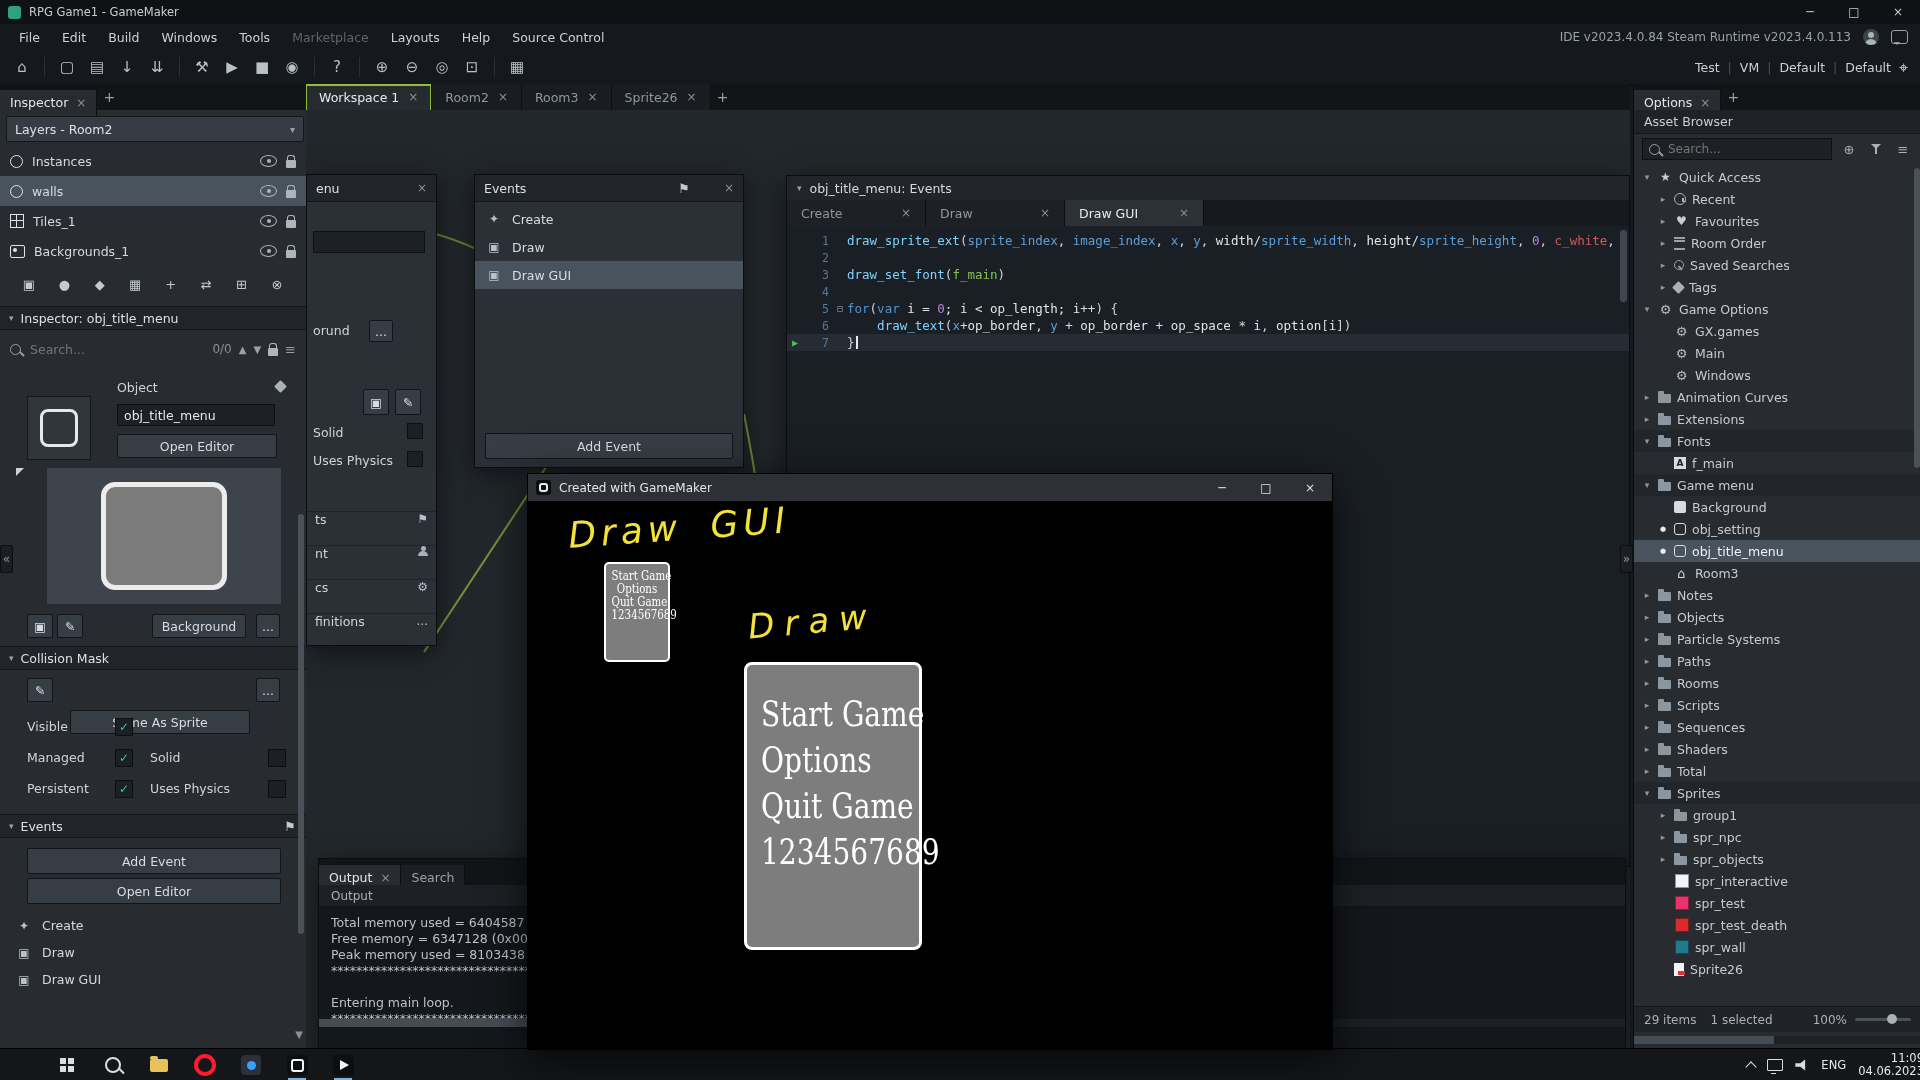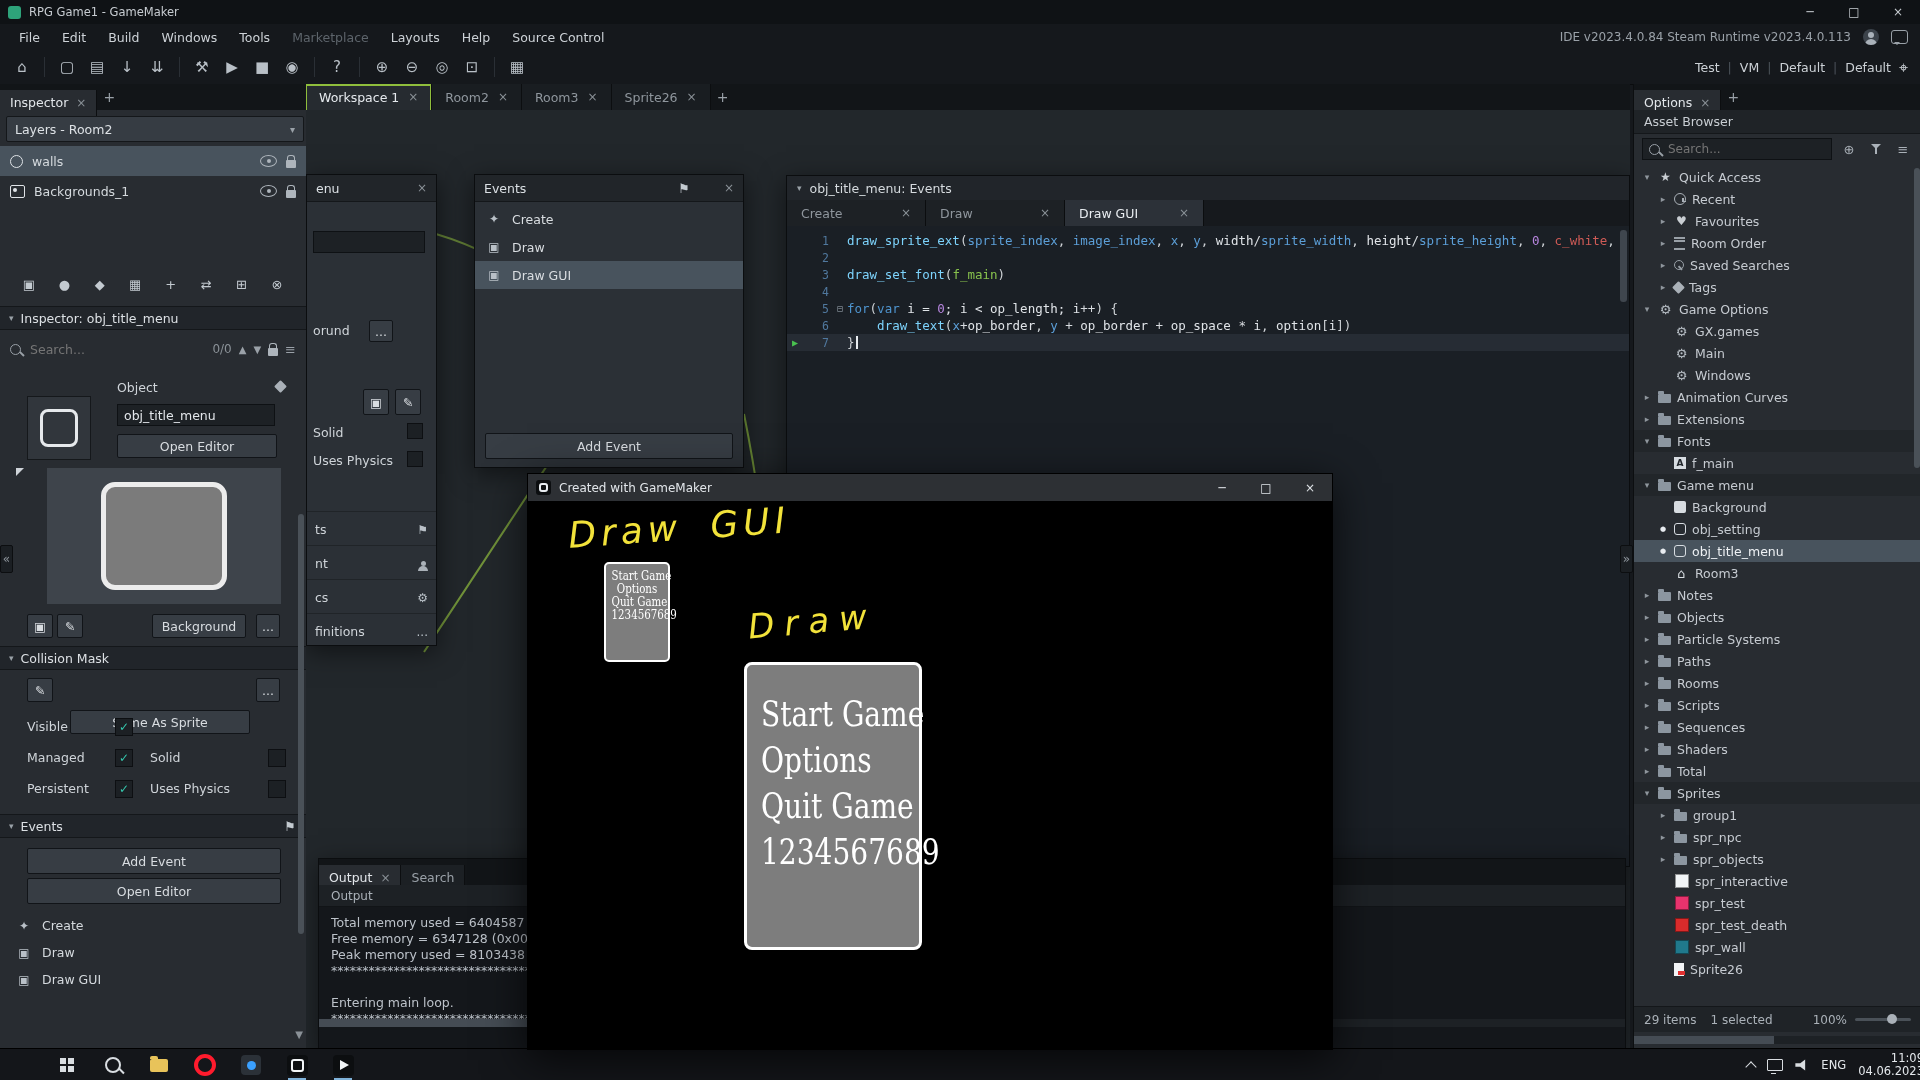--- a/index.html
+++ b/index.html
@@ -111,21 +111,21 @@
   .wtab.active{background:#262b30;color:#e6eaee;box-shadow:inset 0 2px 0 #8fbe3c,inset 1px 0 0 #8fbe3c,inset -1px 0 0 #8fbe3c;}
   #wires{position:absolute;left:0;top:0;z-index:1;pointer-events:none;}
   .fwin{position:absolute;background:#2b3036;border:1px solid #0b0d0f;box-shadow:0 6px 24px rgba(0,0,0,.5);}
   .wt{height:26px;background:#212529;display:flex;align-items:center;padding:0 9px;color:#dbe0e4;gap:20px;border-bottom:1px solid #14171a;}
   .wt .x{margin-left:auto;}
   .inp{position:absolute;background:#1d2125;border:1px solid #0e1114;color:#e2e6ea;display:flex;align-items:center;padding:0 6px;box-sizing:border-box;}
 
   #pwin{left:0;top:90px;width:129px;height:470px;z-index:3;}
   .pw-row{position:absolute;left:6px;color:#cfd4d9;}
   .cbs{position:absolute;width:14px;height:14px;background:#1c2024;border:1px solid #0d0f12;}
-  .pw-sec{position:absolute;left:0;width:129px;height:26px;display:flex;align-items:flex-end;padding:0 8px;box-sizing:border-box;color:#cfd4d9;border-top:1px solid #202428;}
+  .pw-sec{position:absolute;left:0;width:129px;height:26px;display:flex;align-items:flex-start;padding:0 8px;box-sizing:border-box;color:#cfd4d9;border-top:1px solid #202428;}
   .pw-sec .r{margin-left:auto;color:#b9c0c7;font-size:12px;display:flex;align-items:center;gap:6px;}
 
   #ewin{left:168px;top:90px;width:268px;height:292px;z-index:4;}
   #ew-items{position:absolute;left:0;top:30px;width:100%;}
   .ewrow{height:28px;display:flex;align-items:center;gap:10px;padding:0 11px;color:#d9dde1;}
   .ewrow.sel{background:#48535d;}
   #ew-add{position:absolute;left:10px;top:258px;width:246px;height:24px;}
   .wt .flag{margin-left:auto;color:#c3cad0;font-size:13px;}
   .wt .flag + .x{margin-left:14px;}
 
@@ -320,23 +320,37 @@
         <span>Inspector</span>
         <span class="x">×</span>
       </div>
       <div class="ptab-add">+</div>
     </div>
     <div id="layers-dd">
       <span>Layers - Room2</span>
       <span class="dd-arrow">▾</span>
     </div>
     <div id="layers-list">
+        <div class="lrow">
+          <span class="li-circle"></span>
+          <span>Instances</span>
+          <span class="sp"></span>
+          <span class="ic-eye"></span>
+          <span class="ic-lock"></span>
+        </div>
         <div class="lrow sel">
           <span class="li-circle"></span>
           <span>walls</span>
+          <span class="sp"></span>
+          <span class="ic-eye"></span>
+          <span class="ic-lock"></span>
+        </div>
+        <div class="lrow">
+          <span class="li-grid"></span>
+          <span>Tiles_1</span>
           <span class="sp"></span>
           <span class="ic-eye"></span>
           <span class="ic-lock"></span>
         </div>
         <div class="lrow">
           <span class="li-image"></span>
           <span>Backgrounds_1</span>
           <span class="sp"></span>
           <span class="ic-eye"></span>
           <span class="ic-lock"></span>

